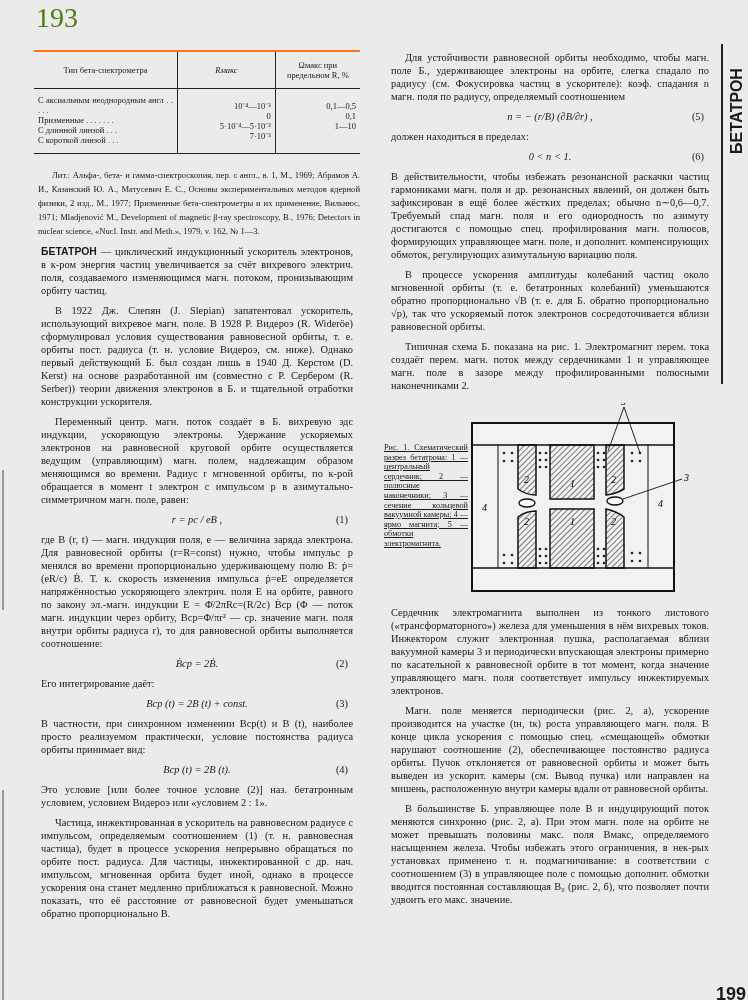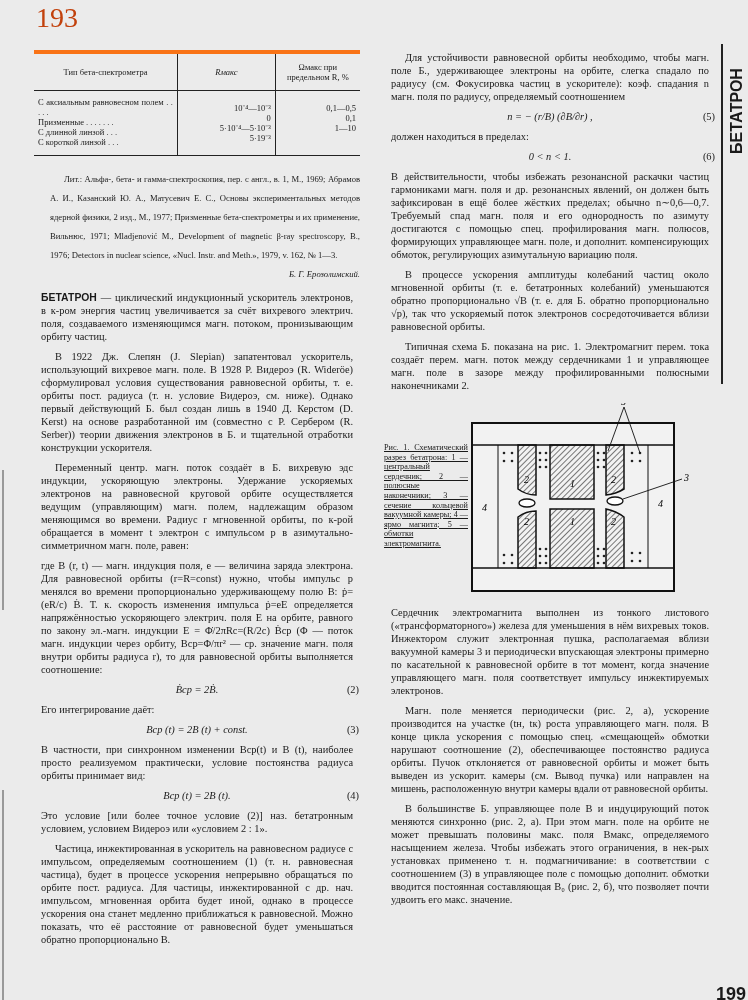--- a/index.html
+++ b/index.html
@@ -1,31 +1,31 @@
 <!DOCTYPE html>
 <html><head>
 <meta charset="utf-8">
 <style>
   html, body { margin:0; padding:0; }
   body { width:748px; height:1000px; background:#ebebeb; position:relative; overflow:hidden;
     font-family:"Liberation Serif", serif; color:#1a1a1a; }
-  .pg-top { position:absolute; left:36px; top:2px; font-size:28px; font-family:"Liberation Serif", serif; color:#c2410c; }
+  .pg-top { position:absolute; left:36px; top:2px; font-size:28px; font-family:"Liberation Serif", serif; color:#4d7c0f; }
   .col { position:absolute; font-size:10.4px; line-height:13px; text-align:justify; }
   .colL { left:34px; top:50px; width:326px; }
   .colR { left:384px; top:44px; width:332px; }
   table.spec { border-collapse:collapse; width:326px; font-size:8.5px; line-height:10px; margin-top:0; }
-  table.spec th { font-weight:normal; border-top:4px solid #f97316; border-bottom:1.5px solid #222; padding:8px 4px; text-align:center;margin-top:31px; }
+  table.spec th { font-weight:normal; border-top:2px solid #f97316; border-bottom:1.5px solid #222; padding:8px 4px; text-align:center;margin-top:31px; }
   table.spec td { padding:6px 4px 8px; vertical-align:top; border-bottom:1.5px solid #222; }
   table.spec th + th, table.spec td + td { border-left:1.5px solid #222; }
   .rowlines div { white-space:nowrap; }
-  .lit { font-size:8.6px; line-height:19px; margin:14px 0 6px 16px; text-indent:14px; }
+  .lit { font-size:8.6px; line-height:14px; margin:14px 0 6px 4px; text-indent:14px; }
   .lit .sig { text-align:right; font-style:italic; }
   p { margin:7px; text-indent:14px; }
   p.noind { text-indent:0; }
-  .formula { text-align:center; position:relative; margin:6px 1px; font-style:italic; }
+  .formula { text-align:center; position:relative; margin:6px 12px; font-style:italic; }
   .formula .num { position:absolute; right:0; font-style:normal; }
   .head { font-weight:bold; font-family:"Liberation Sans", sans-serif; }
   .runhead { position:absolute; left:728px; top:44px; width:16px; height:110px; }
   .runhead span { position:absolute; transform:rotate(-90deg); transform-origin:left top; left:0; top:110px;
     font-family:"Liberation Sans", sans-serif; font-weight:bold; font-size:16px; white-space:nowrap; }
   .rule { position:absolute; left:721px; top:44px; width:2px; height:340px; background:#222; }
   .pg-bot { position:absolute; left:716px; top:984px; font-family:"Liberation Sans", sans-serif; font-weight:bold; font-size:18px; }
   .fig { position:absolute; left:384px; top:403px; width:340px; height:170px; }
   .figcap { position:absolute; left:0; top:40px; width:84px; font-size:8.2px; line-height:9.6px; text-align:justify;text-decoration:underline; }
   .figsvg { position:absolute; left:86px; top:0; }
@@ -42,50 +42,50 @@
 <div class="col colL">
   <table class="spec">
     <tbody>
         <tr>
       <th style="width:44%">Тип бета-спектрометра</th>
       <th style="width:30%;font-style:italic">Rмакс</th>
       <th>Ωмакс при предельном R, %</th>
     </tr>
     <tr>
       <td class="rowlines">
-        <div style="white-space:normal">С аксиальным равновесном полем . . . . .</div>
+        <div style="white-space:normal">С аксиальным неоднородным англ . . . . .</div>
         <div>Призменные . . . . . . .</div>
         <div>С длинной линзой . . .</div>
         <div>С короткой линзой . . .</div>
       </td>
       <td class="rowlines" style="text-align:right">
         <div style="height:6px"></div>
         <div>10⁻⁴—10⁻³</div>
         <div>0</div>
         <div>5·10⁻⁴—5·10⁻³</div>
-        <div>5·19⁻³</div>
+        <div>7·10⁻³</div>
       </td>
       <td class="rowlines" style="text-align:right">
         <div style="height:6px"></div>
         <div>0,1—0,5</div>
         <div>0,1</div>
         <div>1—10</div>
       </td>
     </tr>
   </tbody>
     </table>
 
   <div class="lit">
     <div>Лит.: Альфа-, бета- и гамма-спектроскопия, пер. с англ., в. 1, М., 1969; Абрамов А. И., Казанский Ю. А., Матусевич Е. С., Основы экспериментальных методов ядерной физики, 2 изд., М., 1977; Призменные бета-спектрометры и их применение, Вильнюс, 1971; Mladjenović M., Development of magnetic β-ray spectroscopy, B., 1976; Detectors in nuclear science, «Nucl. Instr. and Meth.», 1979, v. 162, № 1—3.</div>
-    <div class="sig">Б. Г. Ерозолимский.</div>
   </div>
 
   <p class="noind"><span class="head">БЕТАТРОН</span><span> — циклический индукционный ускоритель электронов, в к-ром энергия частиц увеличивается за счёт вихревого электрич. поля, создаваемого изменяющимся магн. потоком, пронизывающим орбиту частиц.</span></p>
   <p>В 1922 Дж. Слепян (J. Slepian) запатентовал ускоритель, использующий вихревое магн. поле. В 1928 Р. Видероэ (R. Wideröe) сформулировал условия существования равновесной орбиты, т. е. орбиты пост. радиуса (т. н. условие Видероэ, см. ниже). Однако первый действующий Б. был создан лишь в 1940 Д. Керстом (D. Kerst) на основе разработанной им (совместно с Р. Сербером (R. Serber)) теории движения электронов в Б. и тщательной отработки конструкции ускорителя.</p>
   <p>Переменный центр. магн. поток создаёт в Б. вихревую эдс индукции, ускоряющую электроны. Удержание ускоряемых электронов на равновесной круговой орбите осуществляется ведущим (управляющим) магн. полем, надлежащим образом меняющимся во времени. Радиус r мгновенной орбиты, по к-рой обращается в момент t электрон с импульсом p в азимутально-симметричном магн. поле, равен:</p>
+  <div class="formula"><span>r = pc / eB ,</span><span class="num">(1)</span></div>
   <p class="noind">где B (r, t) — магн. индукция поля, e — величина заряда электрона. Для равновесной орбиты (r=R=const) нужно, чтобы импульс p менялся во времени пропорционально удерживающему полю B: ṗ=(eR/c) Ḃ. Т. к. скорость изменения импульса ṗ=eE определяется напряжённостью ускоряющего электрич. поля E на орбите, равного по закону эл.-магн. индукции E = Φ̇/2πRc=(R/2c) Ḃср (Φ — поток магн. индукции через орбиту, Bср=Φ/πr² — ср. значение магн. поля внутри орбиты радиуса r), то для равновесной орбиты выполняется соотношение:</p>
   <div class="formula"><span>Ḃср = 2Ḃ.</span><span class="num">(2)</span></div>
   <p class="noind">Его интегрирование даёт:</p>
   <div class="formula"><span>Bср (t) = 2B (t) + const.</span><span class="num">(3)</span></div>
   <p class="noind">В частности, при синхронном изменении Bср(t) и B (t), наиболее просто реализуемом практически, условие постоянства радиуса орбиты принимает вид:</p>
   <div class="formula"><span>Bср (t) = 2B (t).</span><span class="num">(4)</span></div>
   <p class="noind">Это условие [или более точное условие (2)] наз. бетатронным условием, условием Видероэ или «условием 2 : 1».</p>
   <p>Частица, инжектированная в ускоритель на равновесном радиусе с импульсом, определяемым соотношением (1) (т. н. равновесная частица), будет в процессе ускорения непрерывно обращаться по орбите пост. радиуса. Для частицы, инжектированной с др. нач. импульсом, мгновенная орбита будет иной, однако в процессе ускорения она станет медленно приближаться к равновесной. Можно показать, что её расстояние от равновесной будет уменьшаться обратно пропорционально B.</p>
 </div>
 

